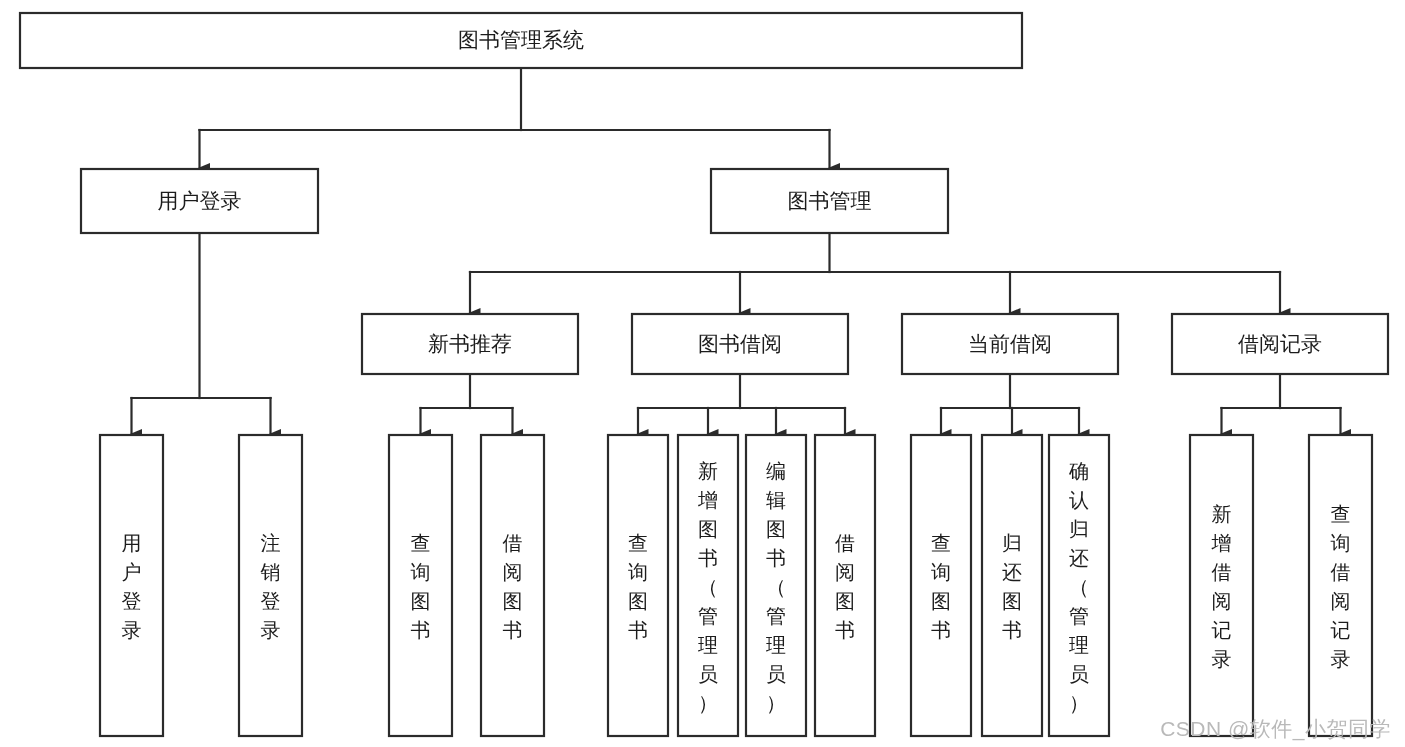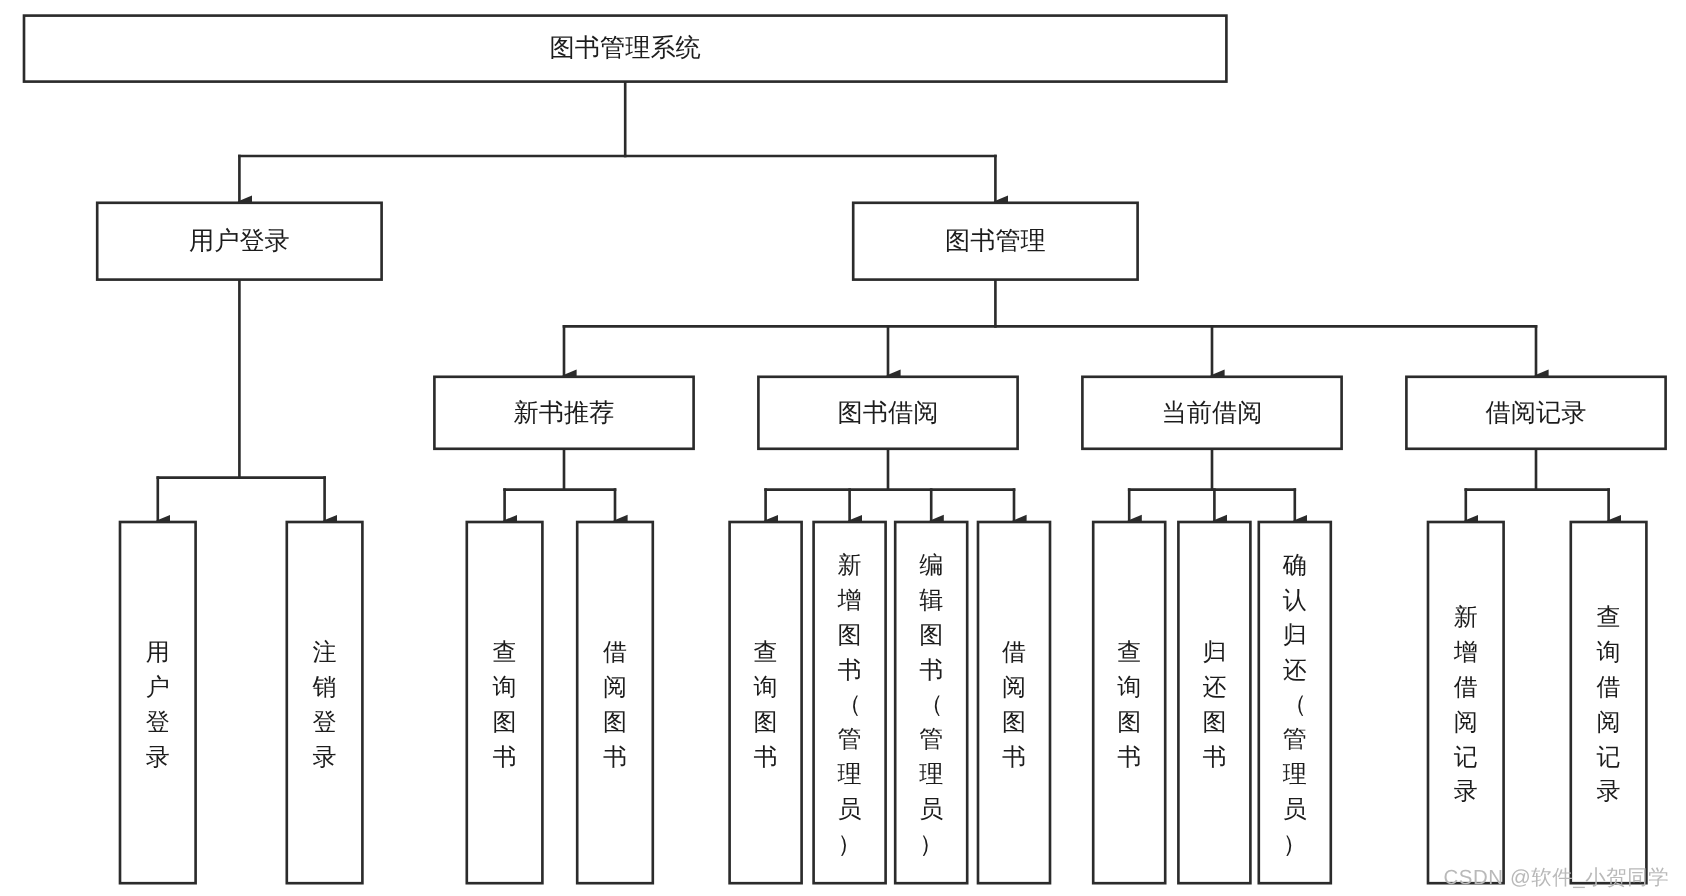--- a/index.html
+++ b/index.html
@@ -53,21 +53,21 @@
     fill: #1c1c1c;
     font-family: "Liberation Sans", "DejaVu Sans", sans-serif;
     font-size: 20px;
     text-anchor: middle;
   }
   .watermark {
     position: absolute;
     right: 14px;
     bottom: 4px;
     color: #b9b9b9;
-    font-size: 17px;
+    font-size: 21px;
     font-family: "Liberation Sans", "DejaVu Sans", sans-serif;
     letter-spacing: 0.5px;
     white-space: nowrap;
     user-select: none;
   }
 </style>
 </head>
 <body>
 
 <div id="diagram-root">

